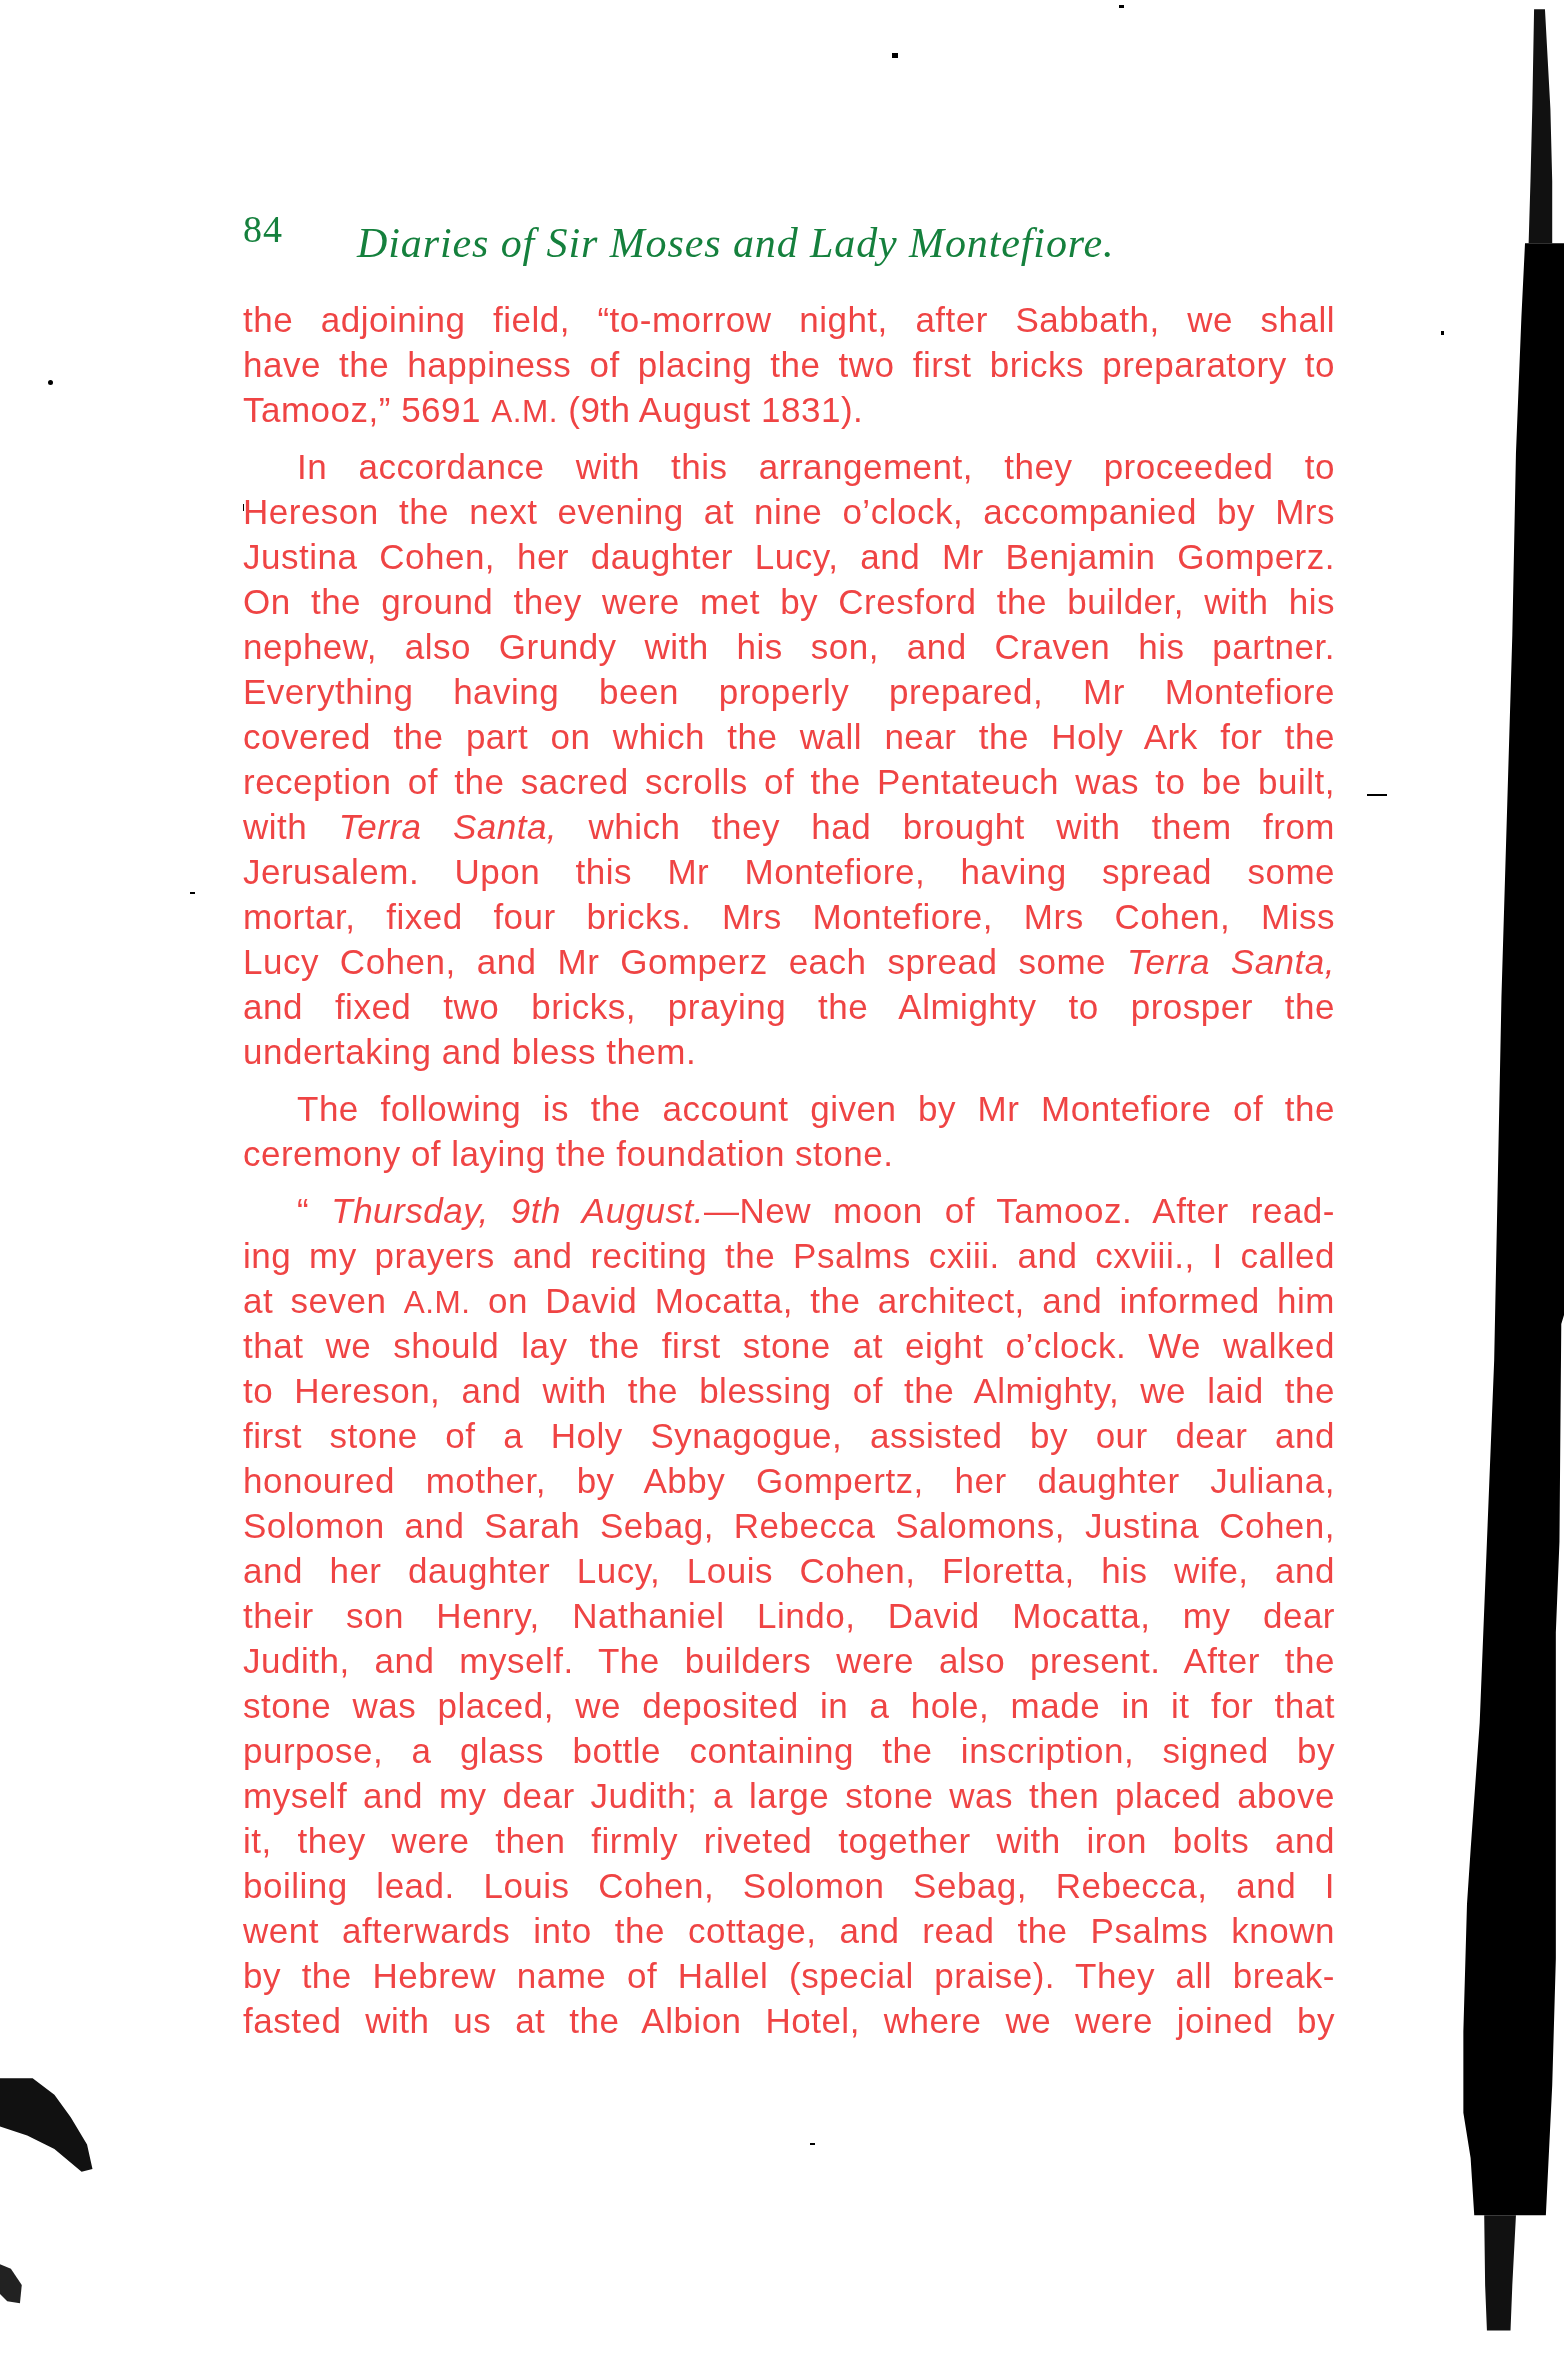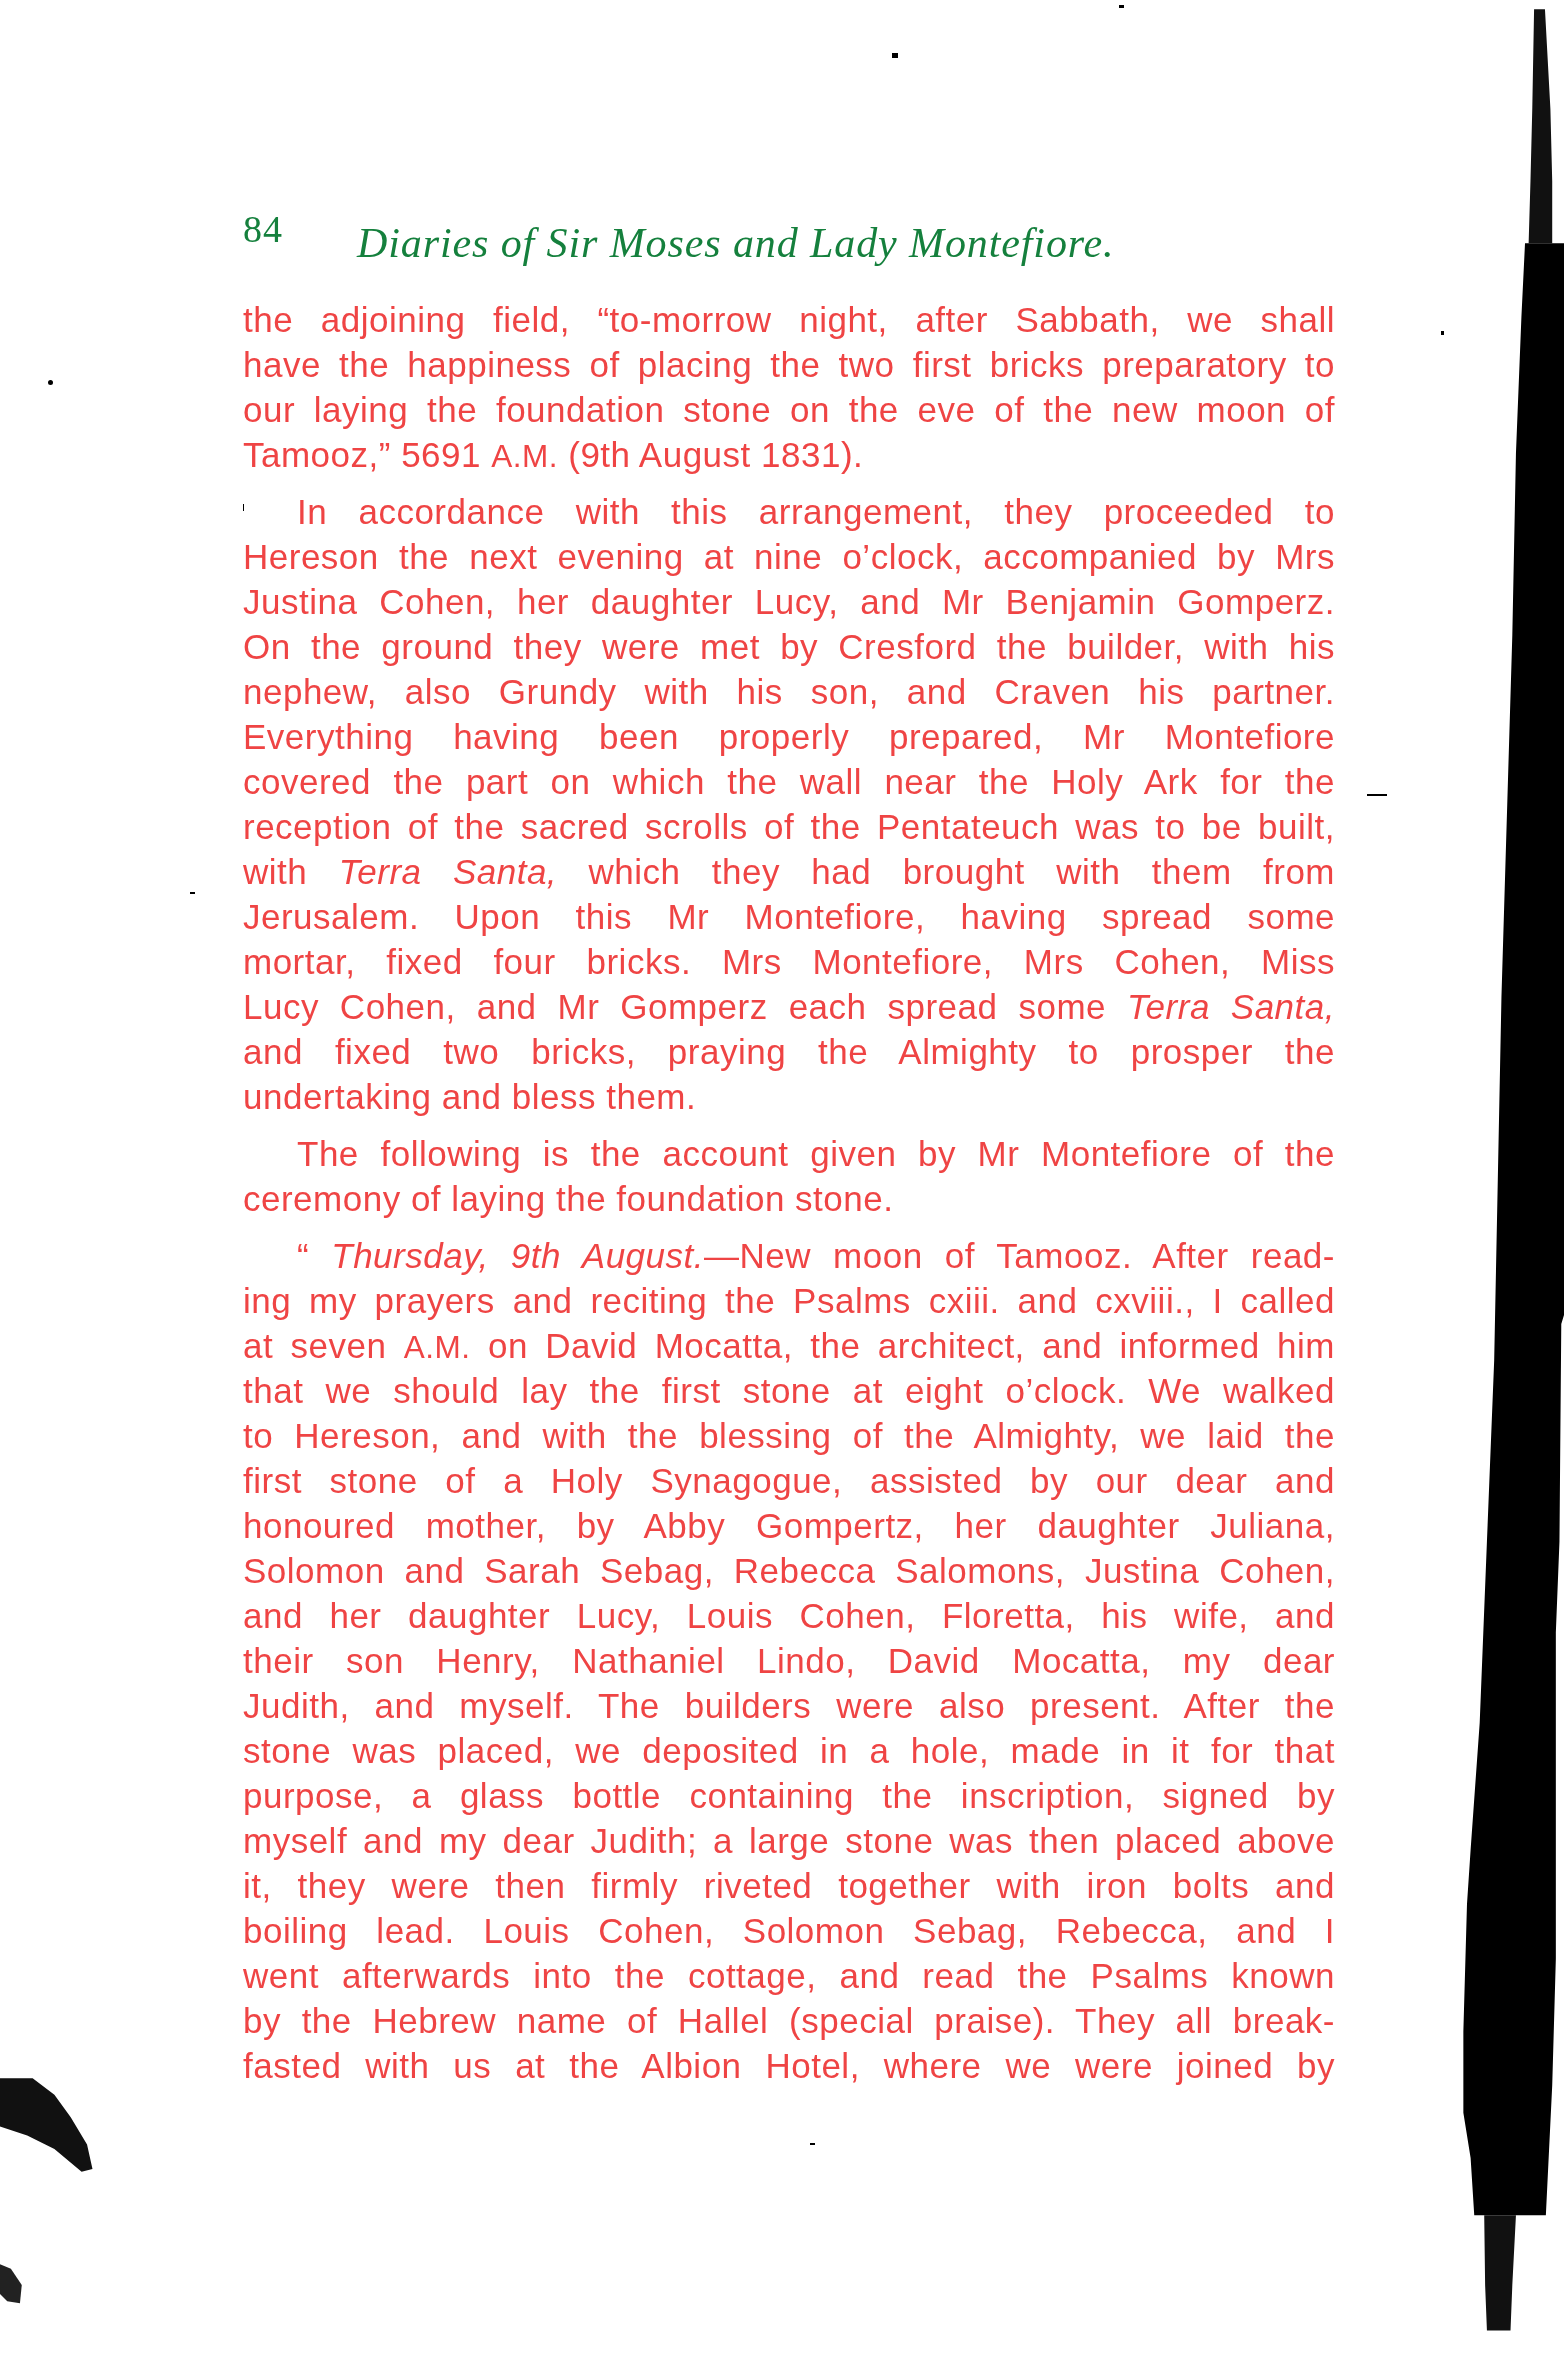--- a/index.html
+++ b/index.html
@@ -40,21 +40,20 @@
   <div class="mark" style="left:810px;top:2143px;width:4.5px;height:1.8px;"></div>
 
   <div class="running-head">
     <span class="page-number">84</span>
     <span class="running-title">Diaries of Sir Moses and Lady Montefiore.</span>
   </div>
 
   <div class="body-text" id="body-text">
       <div class="line">the adjoining field, “to-morrow night, after Sabbath, we shall</div>
       <div class="line">have the happiness of placing the two first bricks preparatory to</div>
-      <div class="line">our laying the foundation stone on the eve of the new moon of</div>
       <div class="line last"><span>Tamooz,” 5691 </span><span class="sc">A.M.</span><span> (9th August 1831).</span></div>
       <div class="line indent">In accordance with this arrangement, they proceeded to</div>
       <div class="line">Hereson the next evening at nine o’clock, accompanied by Mrs</div>
       <div class="line">Justina Cohen, her daughter Lucy, and Mr Benjamin Gomperz.</div>
       <div class="line">On the ground they were met by Cresford the builder, with his</div>
       <div class="line">nephew, also Grundy with his son, and Craven his partner.</div>
       <div class="line">Everything having been properly prepared, Mr Montefiore</div>
       <div class="line">covered the part on which the wall near the Holy Ark for the</div>
       <div class="line">reception of the sacred scrolls of the Pentateuch was to be built,</div>
       <div class="line"><span>with </span><i>Terra Santa,</i><span> which they had brought with them from</span></div>

